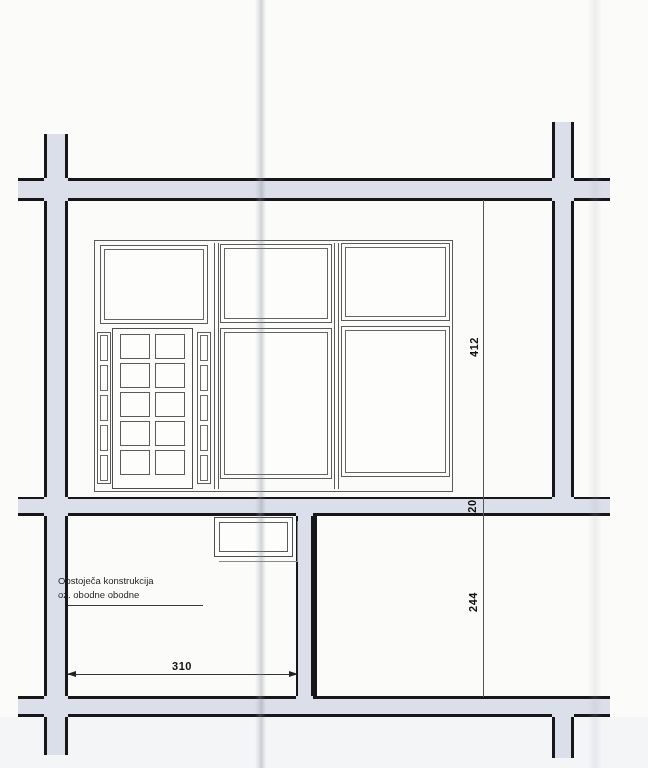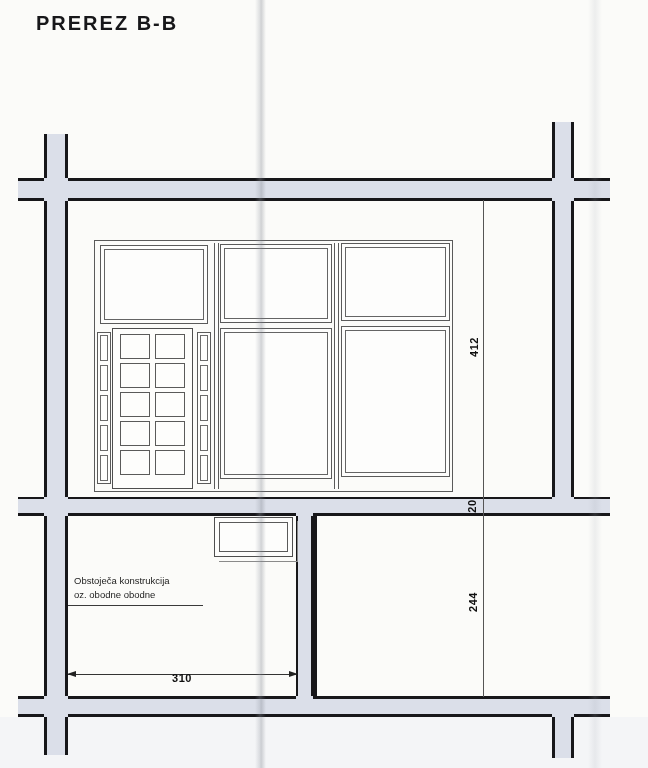--- a/index.html
+++ b/index.html
@@ -83,40 +83,39 @@
   #arrow-left{left:67px;top:671px;border-top:3px solid transparent;border-bottom:3px solid transparent;border-right:9px solid #222;}
   #arrow-right{left:289px;top:671px;border-top:3px solid transparent;border-bottom:3px solid transparent;border-left:9px solid #222;}
   .dimlabel{
     z-index:8;color:#101010;font-weight:bold;font-size:11px;
     width:40px;text-align:center;line-height:14px;letter-spacing:.5px;
   }
   .rot{transform:rotate(-90deg);}
   #dim-412{left:454px;top:340px;}
   #dim-20 {left:452px;top:499px;}
   #dim-244{left:453px;top:595px;}
-  #dim-310{left:162px;top:659px;margin-top:12px;}
+  #dim-310{left:162px;top:659px;}
 
   
   #page-title{
     left:36px;top:12px;z-index:8;color:#17171a;
     font-size:20px;font-weight:bold;letter-spacing:2px;white-space:nowrap;
   }
-  #note{left:74px;top:574px;z-index:8;color:#1c1c1c;font-size:9.5px;line-height:14px;white-space:nowrap;}
+  #note{left:58px;top:574px;z-index:8;color:#1c1c1c;font-size:9.5px;line-height:14px;white-space:nowrap;}
   #note-leader{left:68px;top:605px;width:135px;height:1px;background:#3a3a3a;z-index:6;}
 </style>
 </head>
 <body>
 
 <div id="paper">
 
   <div class="abs" id="bottom-tint"></div>
   <div class="abs crease" id="crease-main"></div>
   <div class="abs crease" id="crease-right"></div>
 
-  <div class="abs" id="page-title">PREREZ B-B</div>
 
   <div class="abs wall" id="band-top"></div>
   <div class="abs wall" id="band-mid"></div>
   <div class="abs wall" id="band-bottom"></div>
   <div class="abs wall" id="strip-left"></div>
   <div class="abs wall" id="strip-right-upper"></div>
   <div class="abs wall" id="strip-right-lower"></div>
   <div class="abs wall" id="strip-mid"></div>
 
   <div class="abs patch" id="p1"></div>

